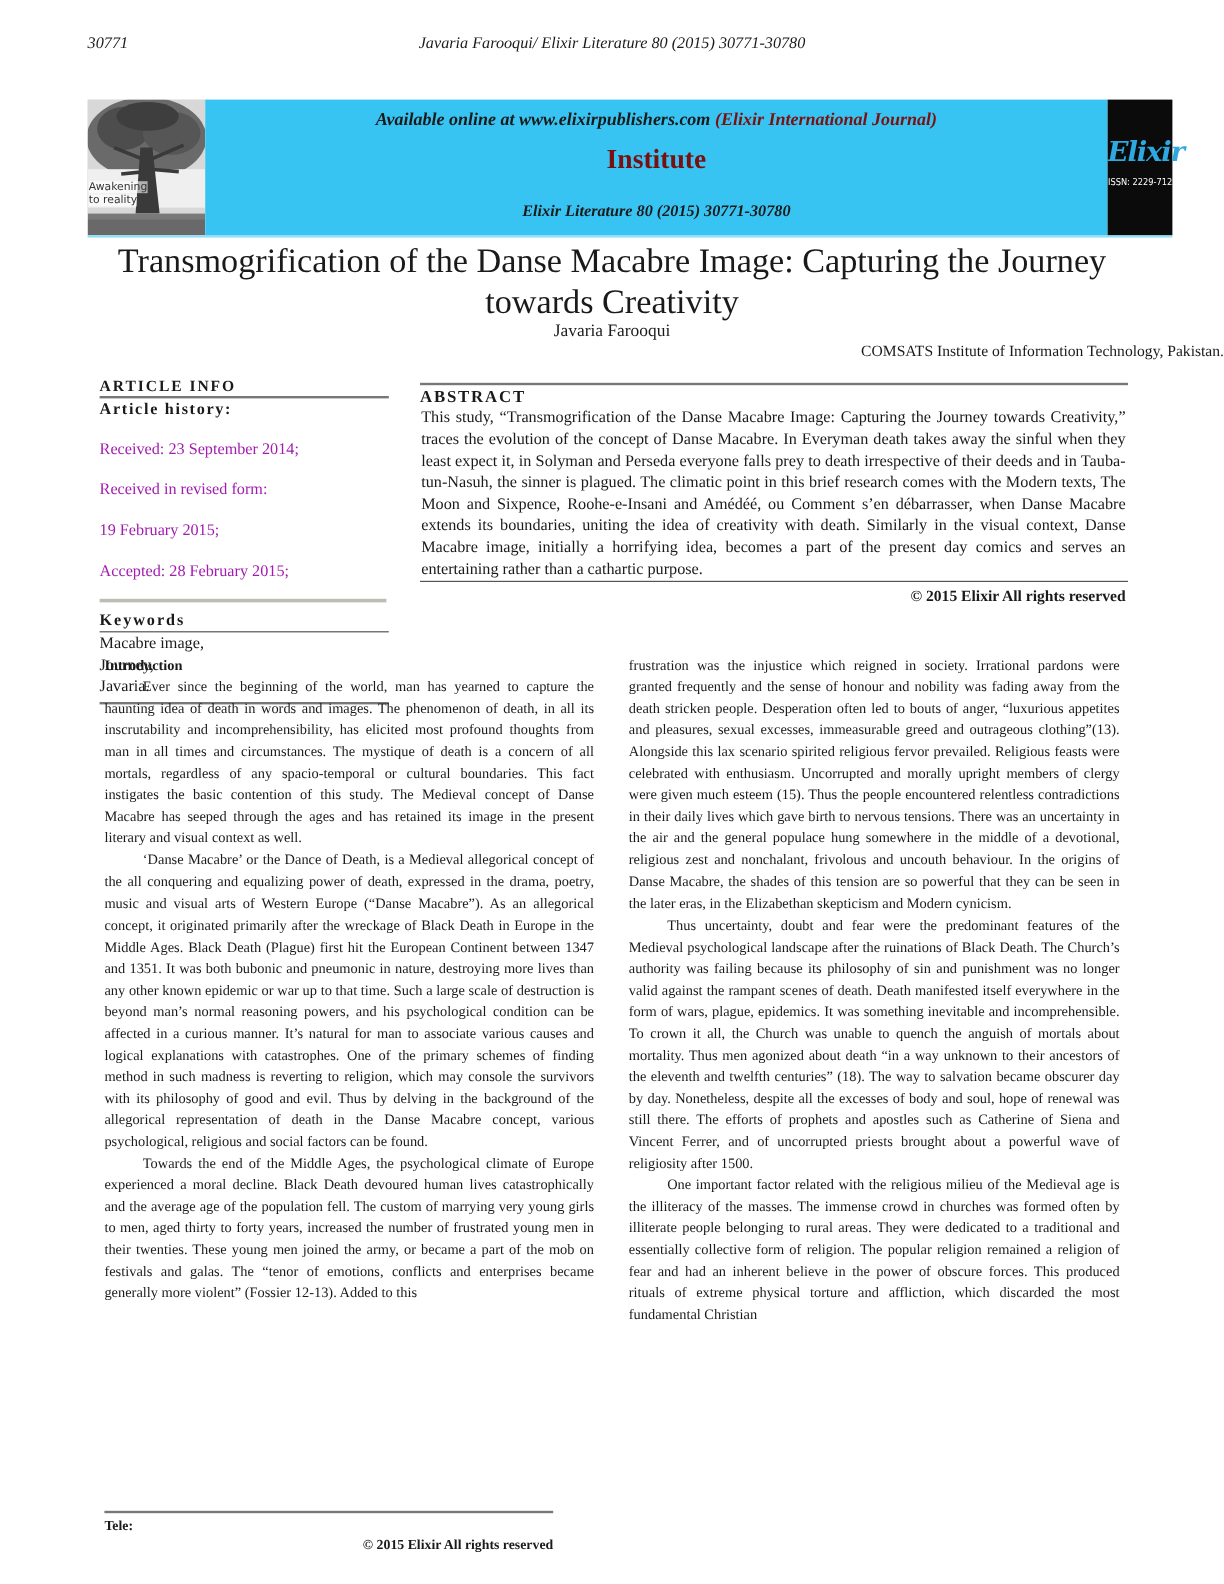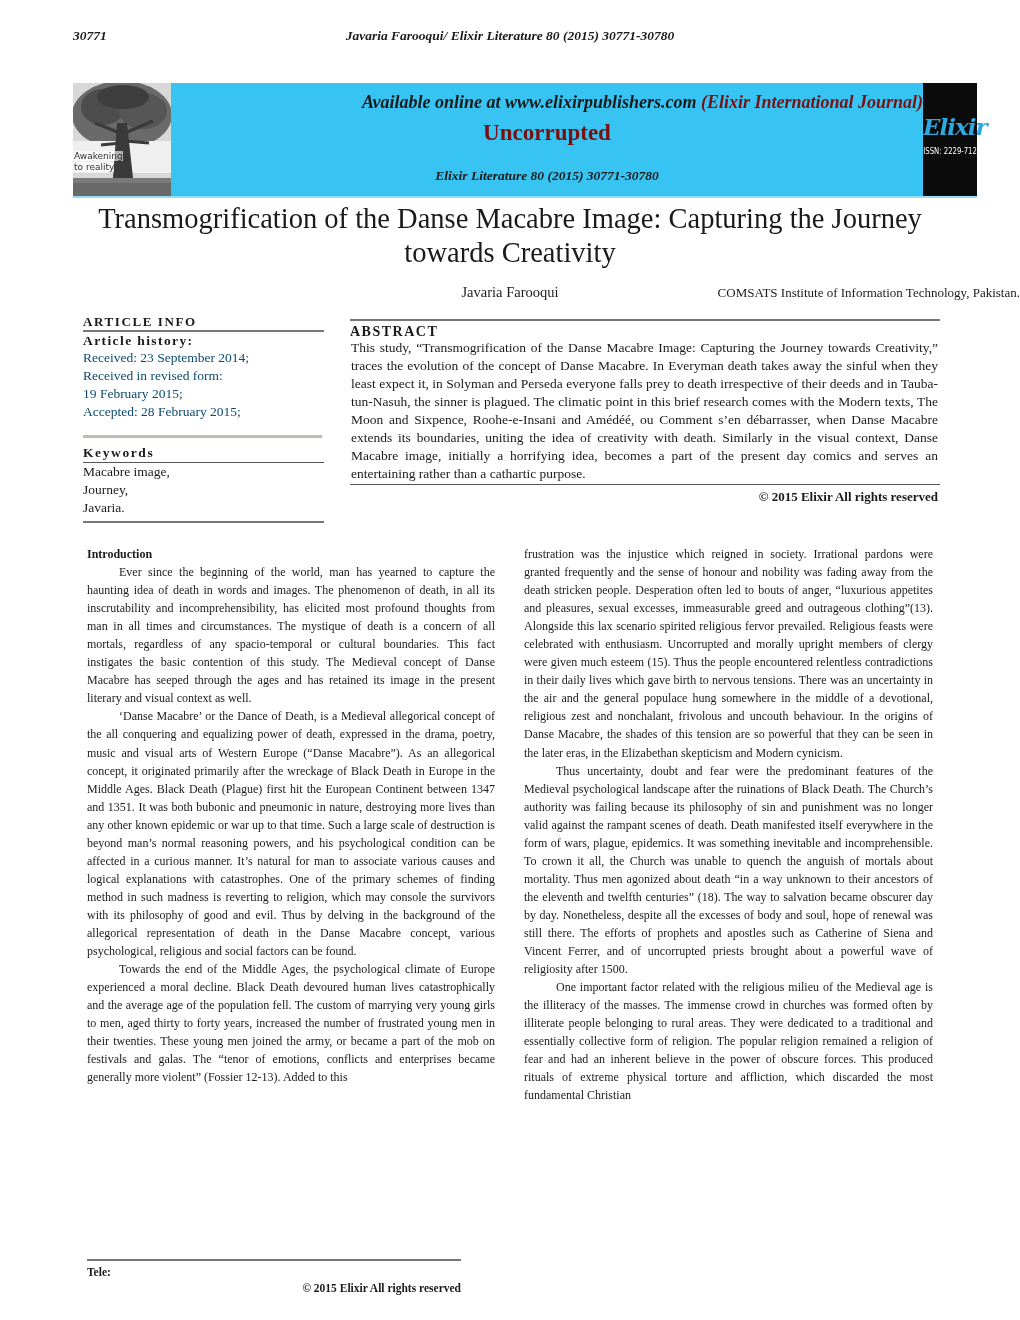--- a/index.html
+++ b/index.html
@@ -1,50 +1,50 @@
 <!DOCTYPE html>
 <html><head>
 <meta charset="utf-8">
 <style>
   html, body { margin:0; padding:0; background:#ffffff; }
   body { width:1020px; height:1320px; position:relative; overflow:hidden;
          font-family:"Liberation Serif", "DejaVu Serif", serif; color:#1a1a1a; }
   .abs { position:absolute; }
 
   
-  .run-head { top:28px; left:0; width:1020px; height:20px; font-style:italic; font-weight:bold; font-size:13.5px; }
+  .run-head { top:28px; left:0; width:1020px; height:20px; font-style:italic; font-weight:normal; font-size:13.5px; }
   .run-head .pno { position:absolute; left:73px; top:0; }
   .run-head .cit { position:absolute; left:0; width:1020px; text-align:center; top:0; }
 
   
   .banner { top:83px; left:73px; width:904px; height:113px; }
   .banner .tree { position:absolute; left:0; top:0; width:98px; height:113px; overflow:hidden;
                   background:#cfcfcf;text-align:right; }
   .banner .mid { position:absolute; left:98px; top:0; width:752px; height:113px; background:#38c4f2; text-align:center; }
   .banner .logo { position:absolute; left:850px; top:0; width:54px; height:113px; background:#0b0b0b; }
   .banner .underline { position:absolute; left:0; top:113px; width:904px; height:2px; background:#38c4f2; opacity:0.55; }
-  .mid .avail { position:absolute; top:9px; left:0; width:100%; font-style:italic; font-weight:bold; font-size:18px; color:#1a1a1a;text-align:right; }
+  .mid .avail { position:absolute; top:9px; left:0; width:100%; font-style:italic; font-weight:bold; font-size:15px; color:#1a1a1a; }
   .mid .avail .red { color:#7a1010; }
   .mid .lit { position:absolute; top:37px; left:0; width:100%; font-size:23px; font-weight:bold; color:#7a0f0f; }
   .mid .cite2 { position:absolute; top:85px; left:0; width:100%; font-style:italic; font-weight:bold; font-size:13.5px; color:#1a1a1a; }
   .logo .elx { position:absolute; left:0; top:30px; width:100%; text-align:right; font-family:"DejaVu Serif", serif; font-style:italic;
                font-weight:bold; font-size:23px; color:#2ea8e0; letter-spacing:-1px; }
   .logo .issn { position:absolute; left:-4px; top:64px; width:62px; text-align:center; font-family:"DejaVu Sans", sans-serif;
                 font-size:8px; color:#ffffff; white-space:nowrap; transform:scaleX(0.86); transform-origin:center; }
 
   
   .title { top:202px; left:60px; width:900px; text-align:center; font-size:28.5px; line-height:34px; color:#1a1a1a; }
-  .author { top:268px; left:0; width:1020px; text-align:center; font-size:14.5px;margin-top:16px; }
+  .author { top:268px; left:0; width:1020px; text-align:center; font-size:14.5px; }
   .affil { top:285px; left:0; width:1020px; text-align:right; font-size:13px; }
 
   
   .info { top:314px; left:83px; width:241px; }
   .info .hd { font-weight:bold; font-size:13px; letter-spacing:1.6px; height:15px; border-bottom:2px solid #777; padding-bottom:1px; }
   .info .hist-hd { font-weight:bold; font-size:13.5px; letter-spacing:1.4px; margin-top:0px; line-height:17px; }
-  .info .red { color:#0c4a6e; font-size:13.5px; line-height:18px; }
+  .info .red { color:#a21caf; font-size:13.5px; line-height:18px;margin-top:16px; }
   .info .sep { height:3px; background:#bdbdb3; margin-top:14px; width:239px; }
   .info .kw-hd { font-weight:bold; font-size:13.5px; letter-spacing:1.6px; margin-top:6px; padding-bottom:1px; border-bottom:1px solid #555; line-height:17px; }
   .info .kw { font-size:13.5px; line-height:18px; }
   .info .kw-end { border-bottom:2px solid #777; height:4px; }
 
   
   .abs-block { top:319px; left:350px; width:590px; }
   .abs-block .topline { height:2px; background:#777; }
   .abs-block .hd { font-weight:bold; font-size:14px; letter-spacing:1.5px; margin-top:3px; line-height:15px; }
   .abs-block .txt { font-size:13.5px; line-height:18px; text-align:justify; text-align-last:left; padding-left:1px; padding-right:2px; }
@@ -87,21 +87,21 @@
       <rect x="0" y="95" width="98" height="18" fill="#7a7a7a"></rect>
       <rect x="0" y="100" width="98" height="13" fill="#5e5e5e" opacity="0.6"></rect>
     </svg>
     <span style="position:absolute;left:1px;top:68px;font-family:'DejaVu Sans',sans-serif;font-size:9px;color:#333;line-height:10px;background:rgba(255,255,255,0.6)">Awakening</span>
     <span style="position:absolute;left:1px;top:79px;font-family:'DejaVu Sans',sans-serif;font-size:9px;color:#333;line-height:10px;background:rgba(255,255,255,0.6)">to reality</span>
   </div>
   <div class="mid">
     <div class="avail">
       <span>Available online at www.elixirpublishers.com </span><span class="red">(Elixir International Journal)</span>
     </div>
-    <div class="lit">Uncorrupted</div>
+    <div class="lit">Institute</div>
     <div class="cite2">Elixir Literature 80 (2015) 30771-30780</div>
   </div>
   <div class="logo">
     <div class="elx">Elixir</div>
     <div class="issn">ISSN: 2229-712X</div>
   </div>
   <div class="underline"></div>
 </div>
 
 <div class="abs title">Transmogrification of the Danse Macabre Image: Capturing the Journey towards Creativity</div>

